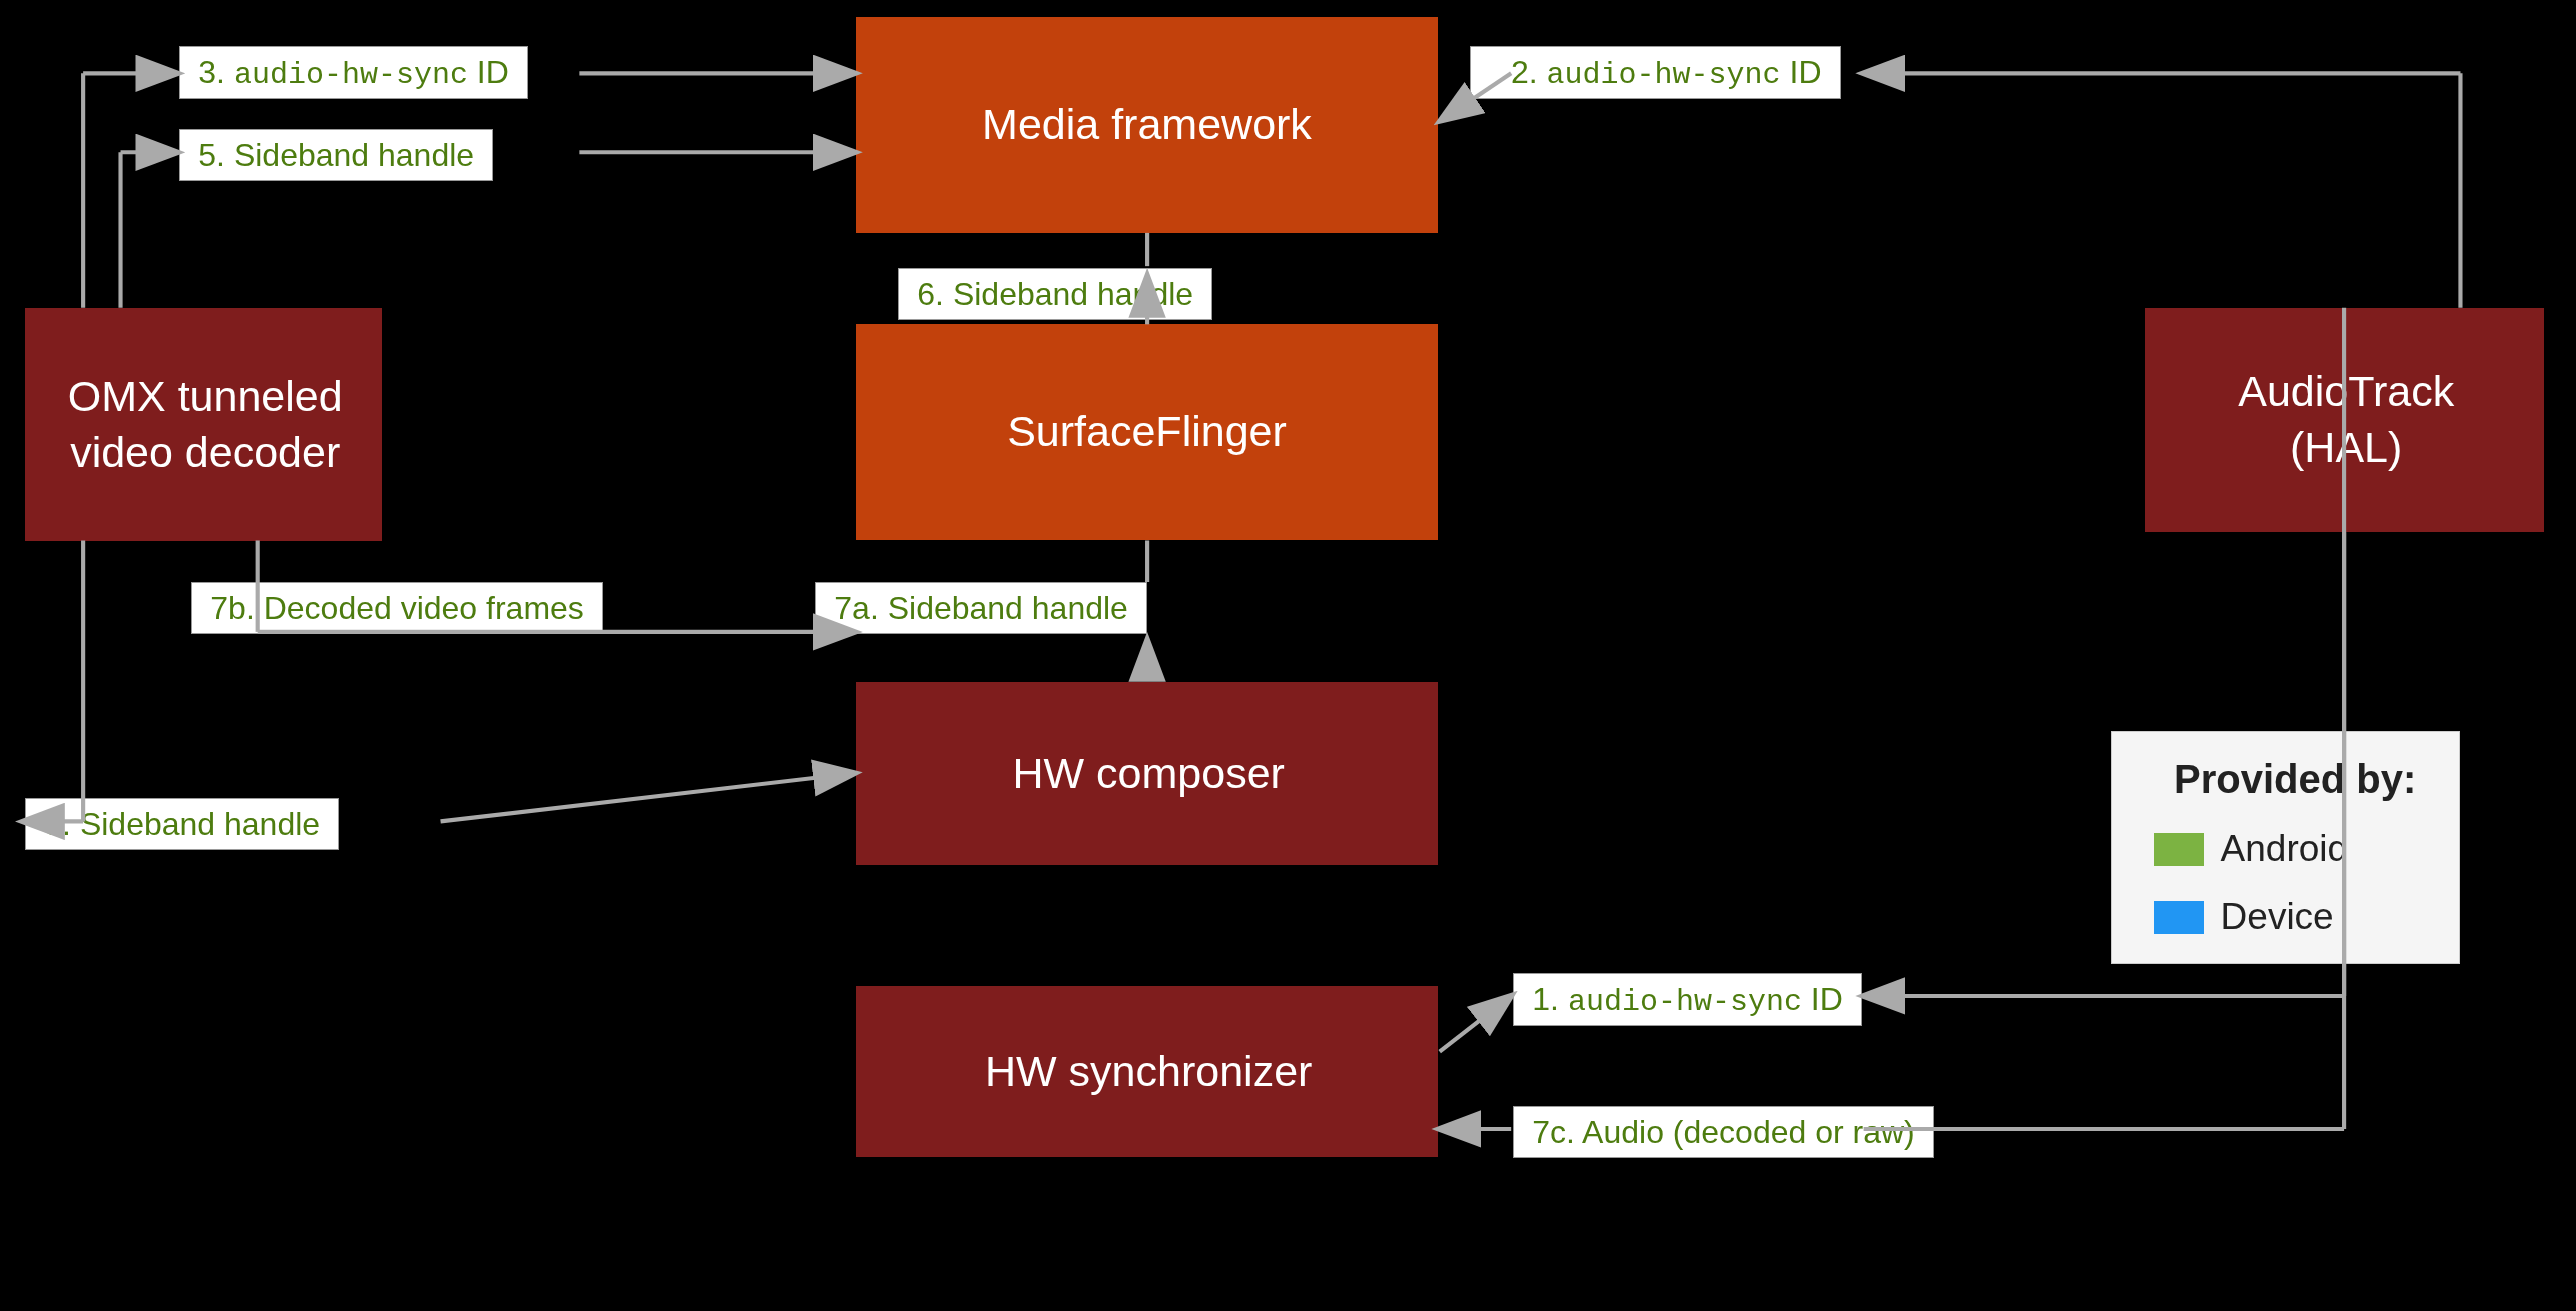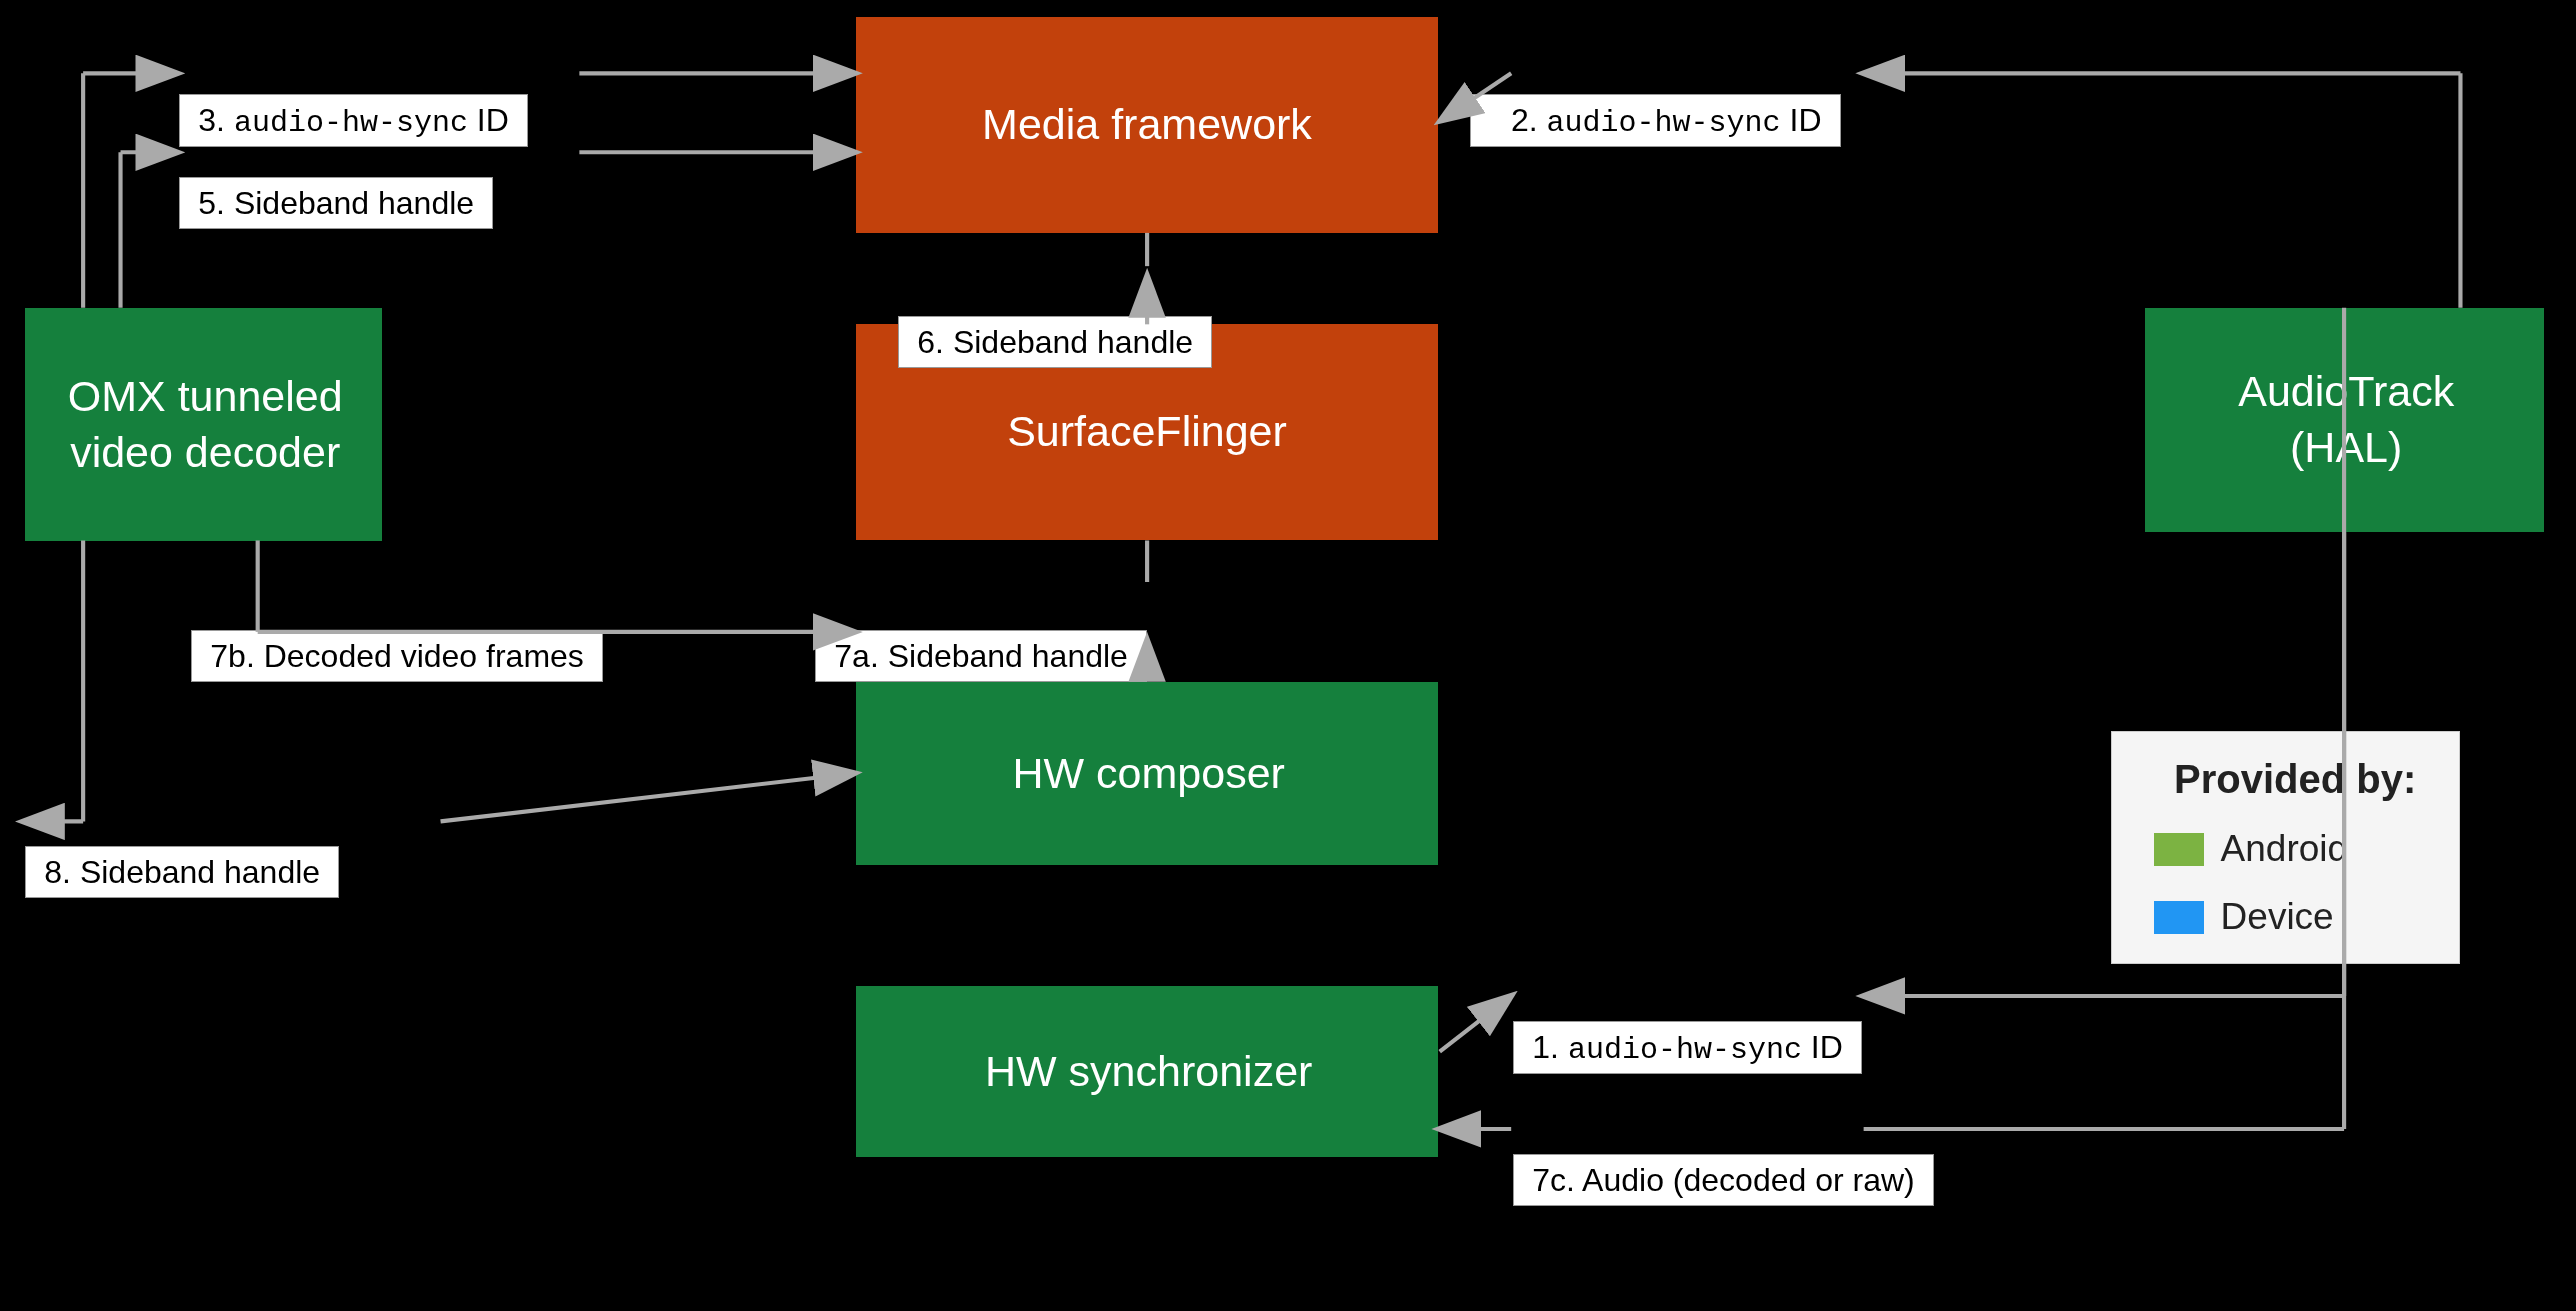--- a/index.html
+++ b/index.html
@@ -19,34 +19,33 @@
       justify-content: center;
       text-align: center;
       color: white;
       font-size: 43px;
       font-weight: 400;
       padding: 16.6px;
       line-height: 1.3;
     }
 
     .block-green { background: #c2410c; }
-    .block-blue  { background: #15803d; padding-left: 20px; }
+    .block-blue  { background: #7f1d1d; padding-left: 20px; }
 
     .label-box {
       position: absolute;
       background: white;
-      color: #000000;
+      color: #4d7c0f;
       border: 1.7px solid #999;
       padding: 6.6px 18.3px;
       font-size: 32px;
       white-space: nowrap;
       display: flex;
       align-items: center;
       gap: 5px;
-      margin-top: 48px;
     }
 
     .label-box code {
       font-family: 'Courier New', monospace;
       font-size: 30px;
     }
 
     
     svg.arrows {
       position: absolute;

